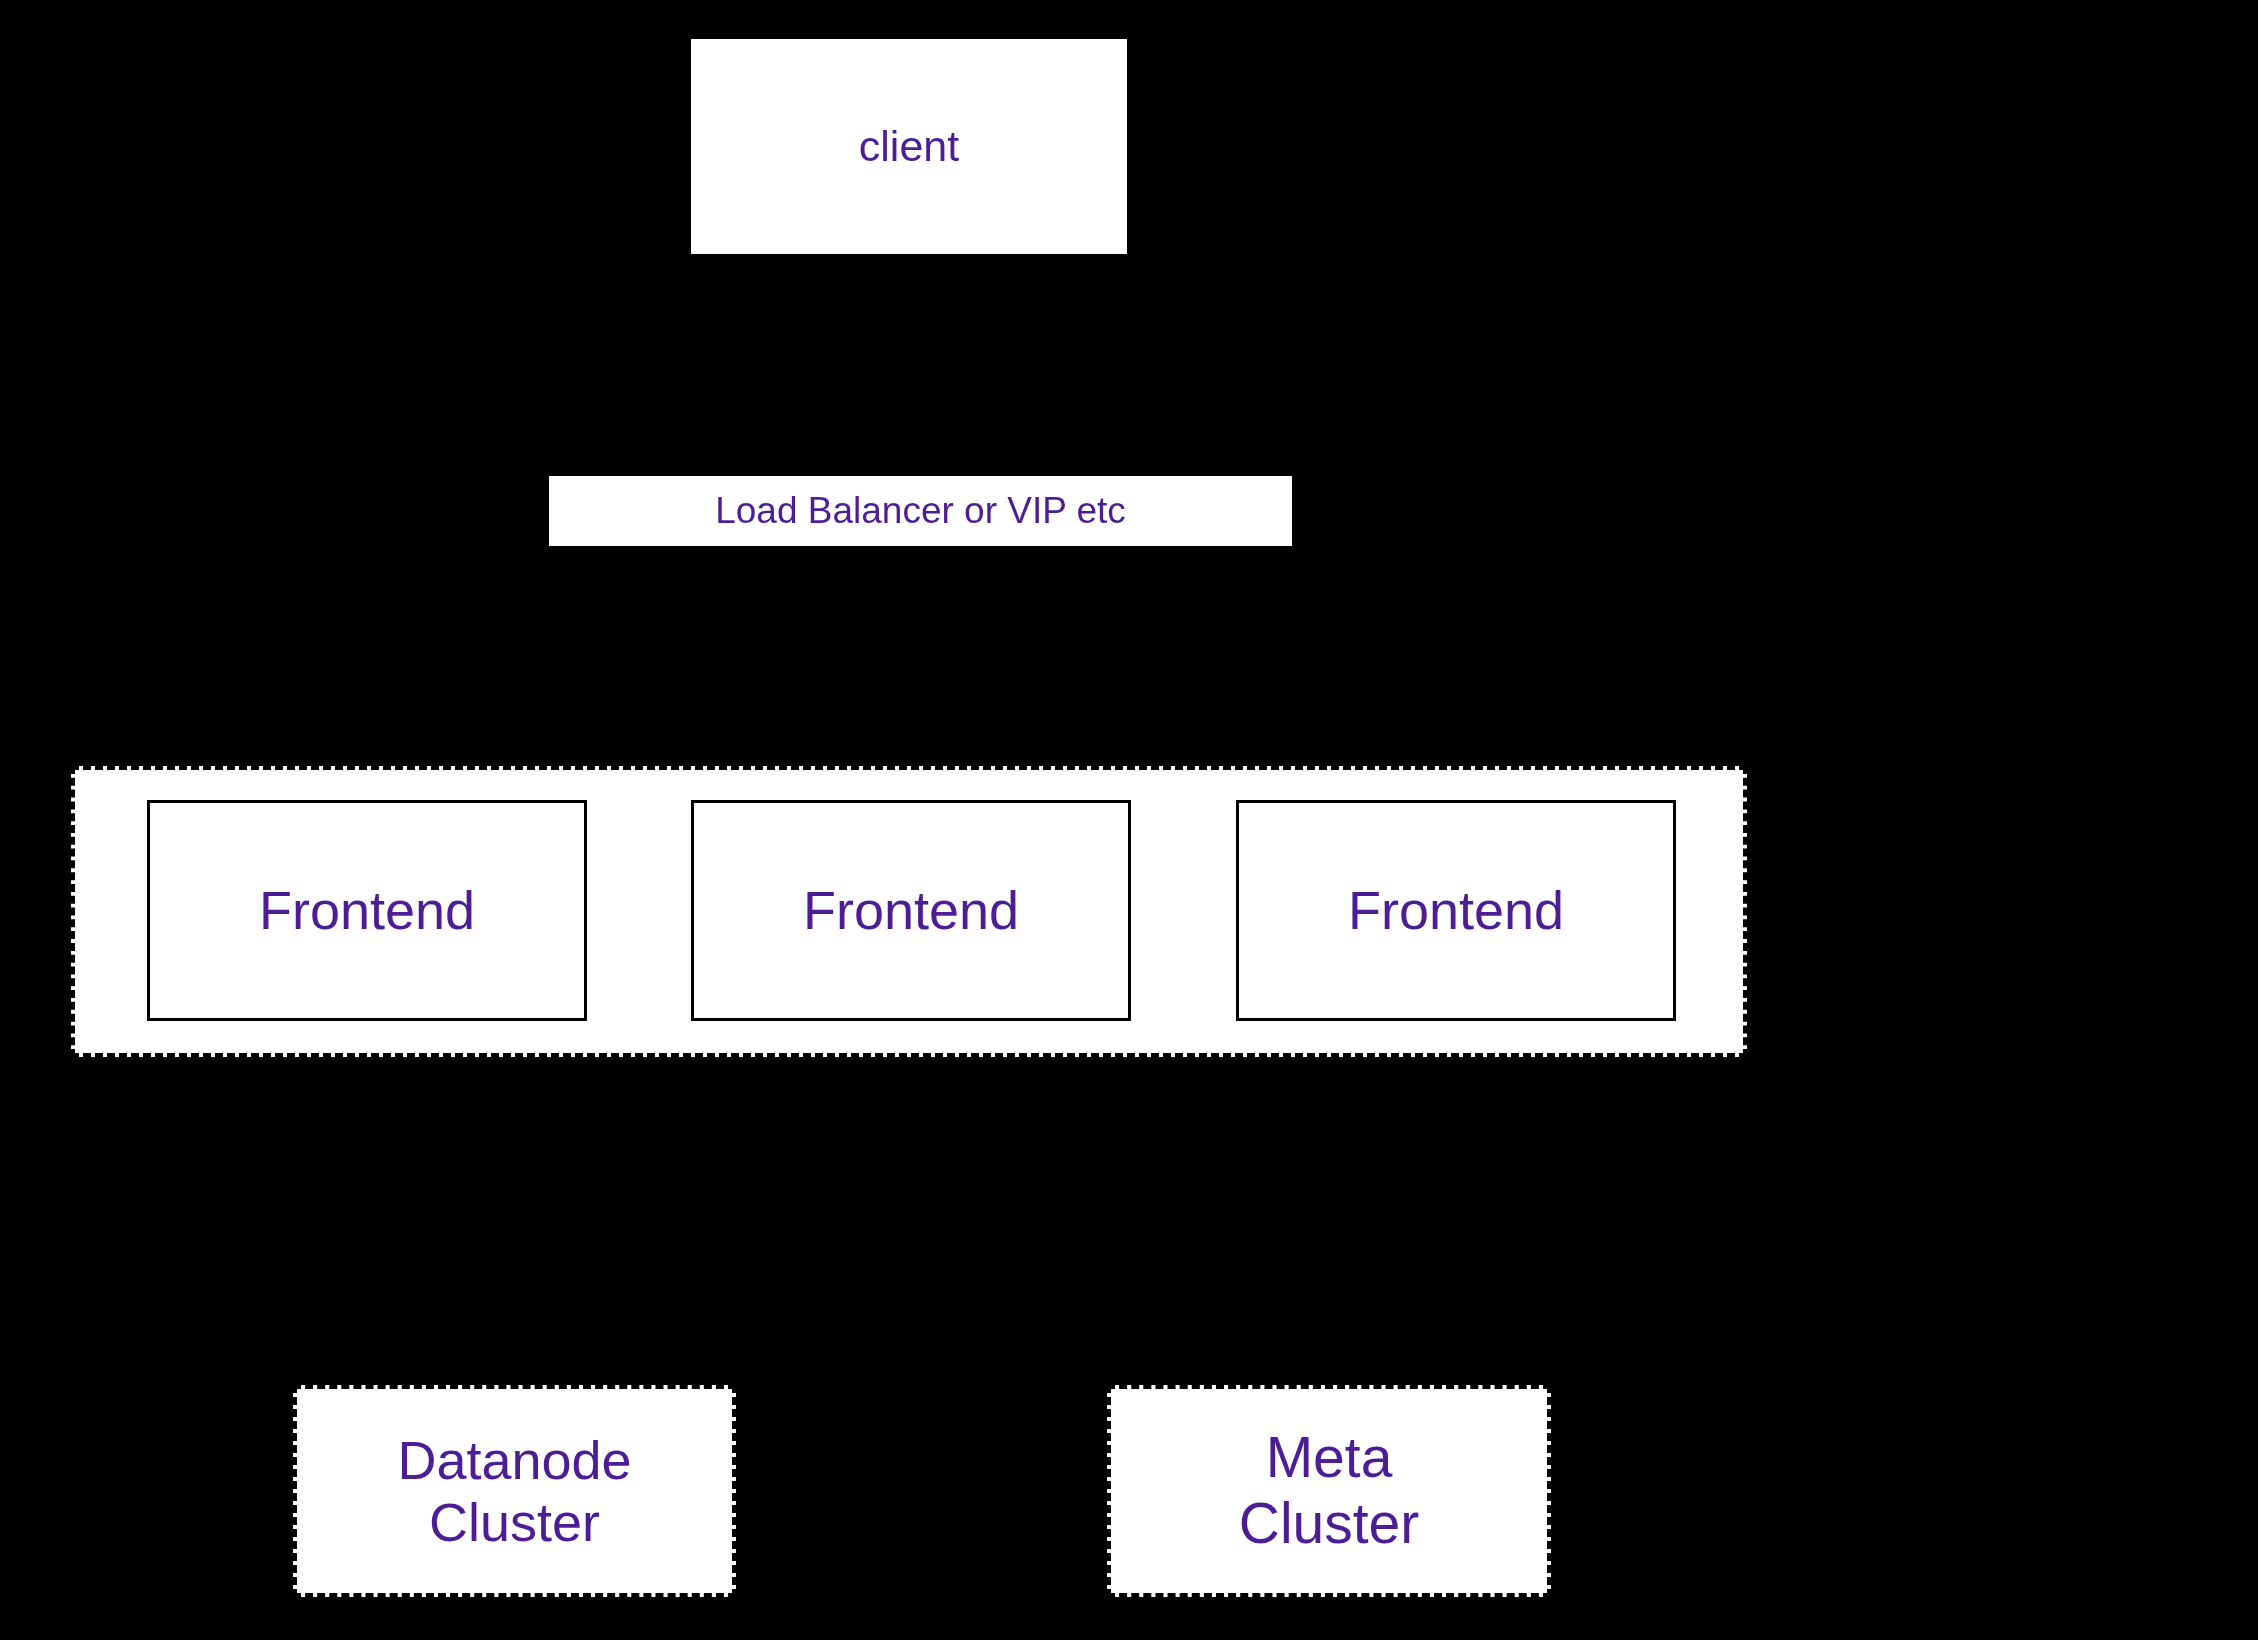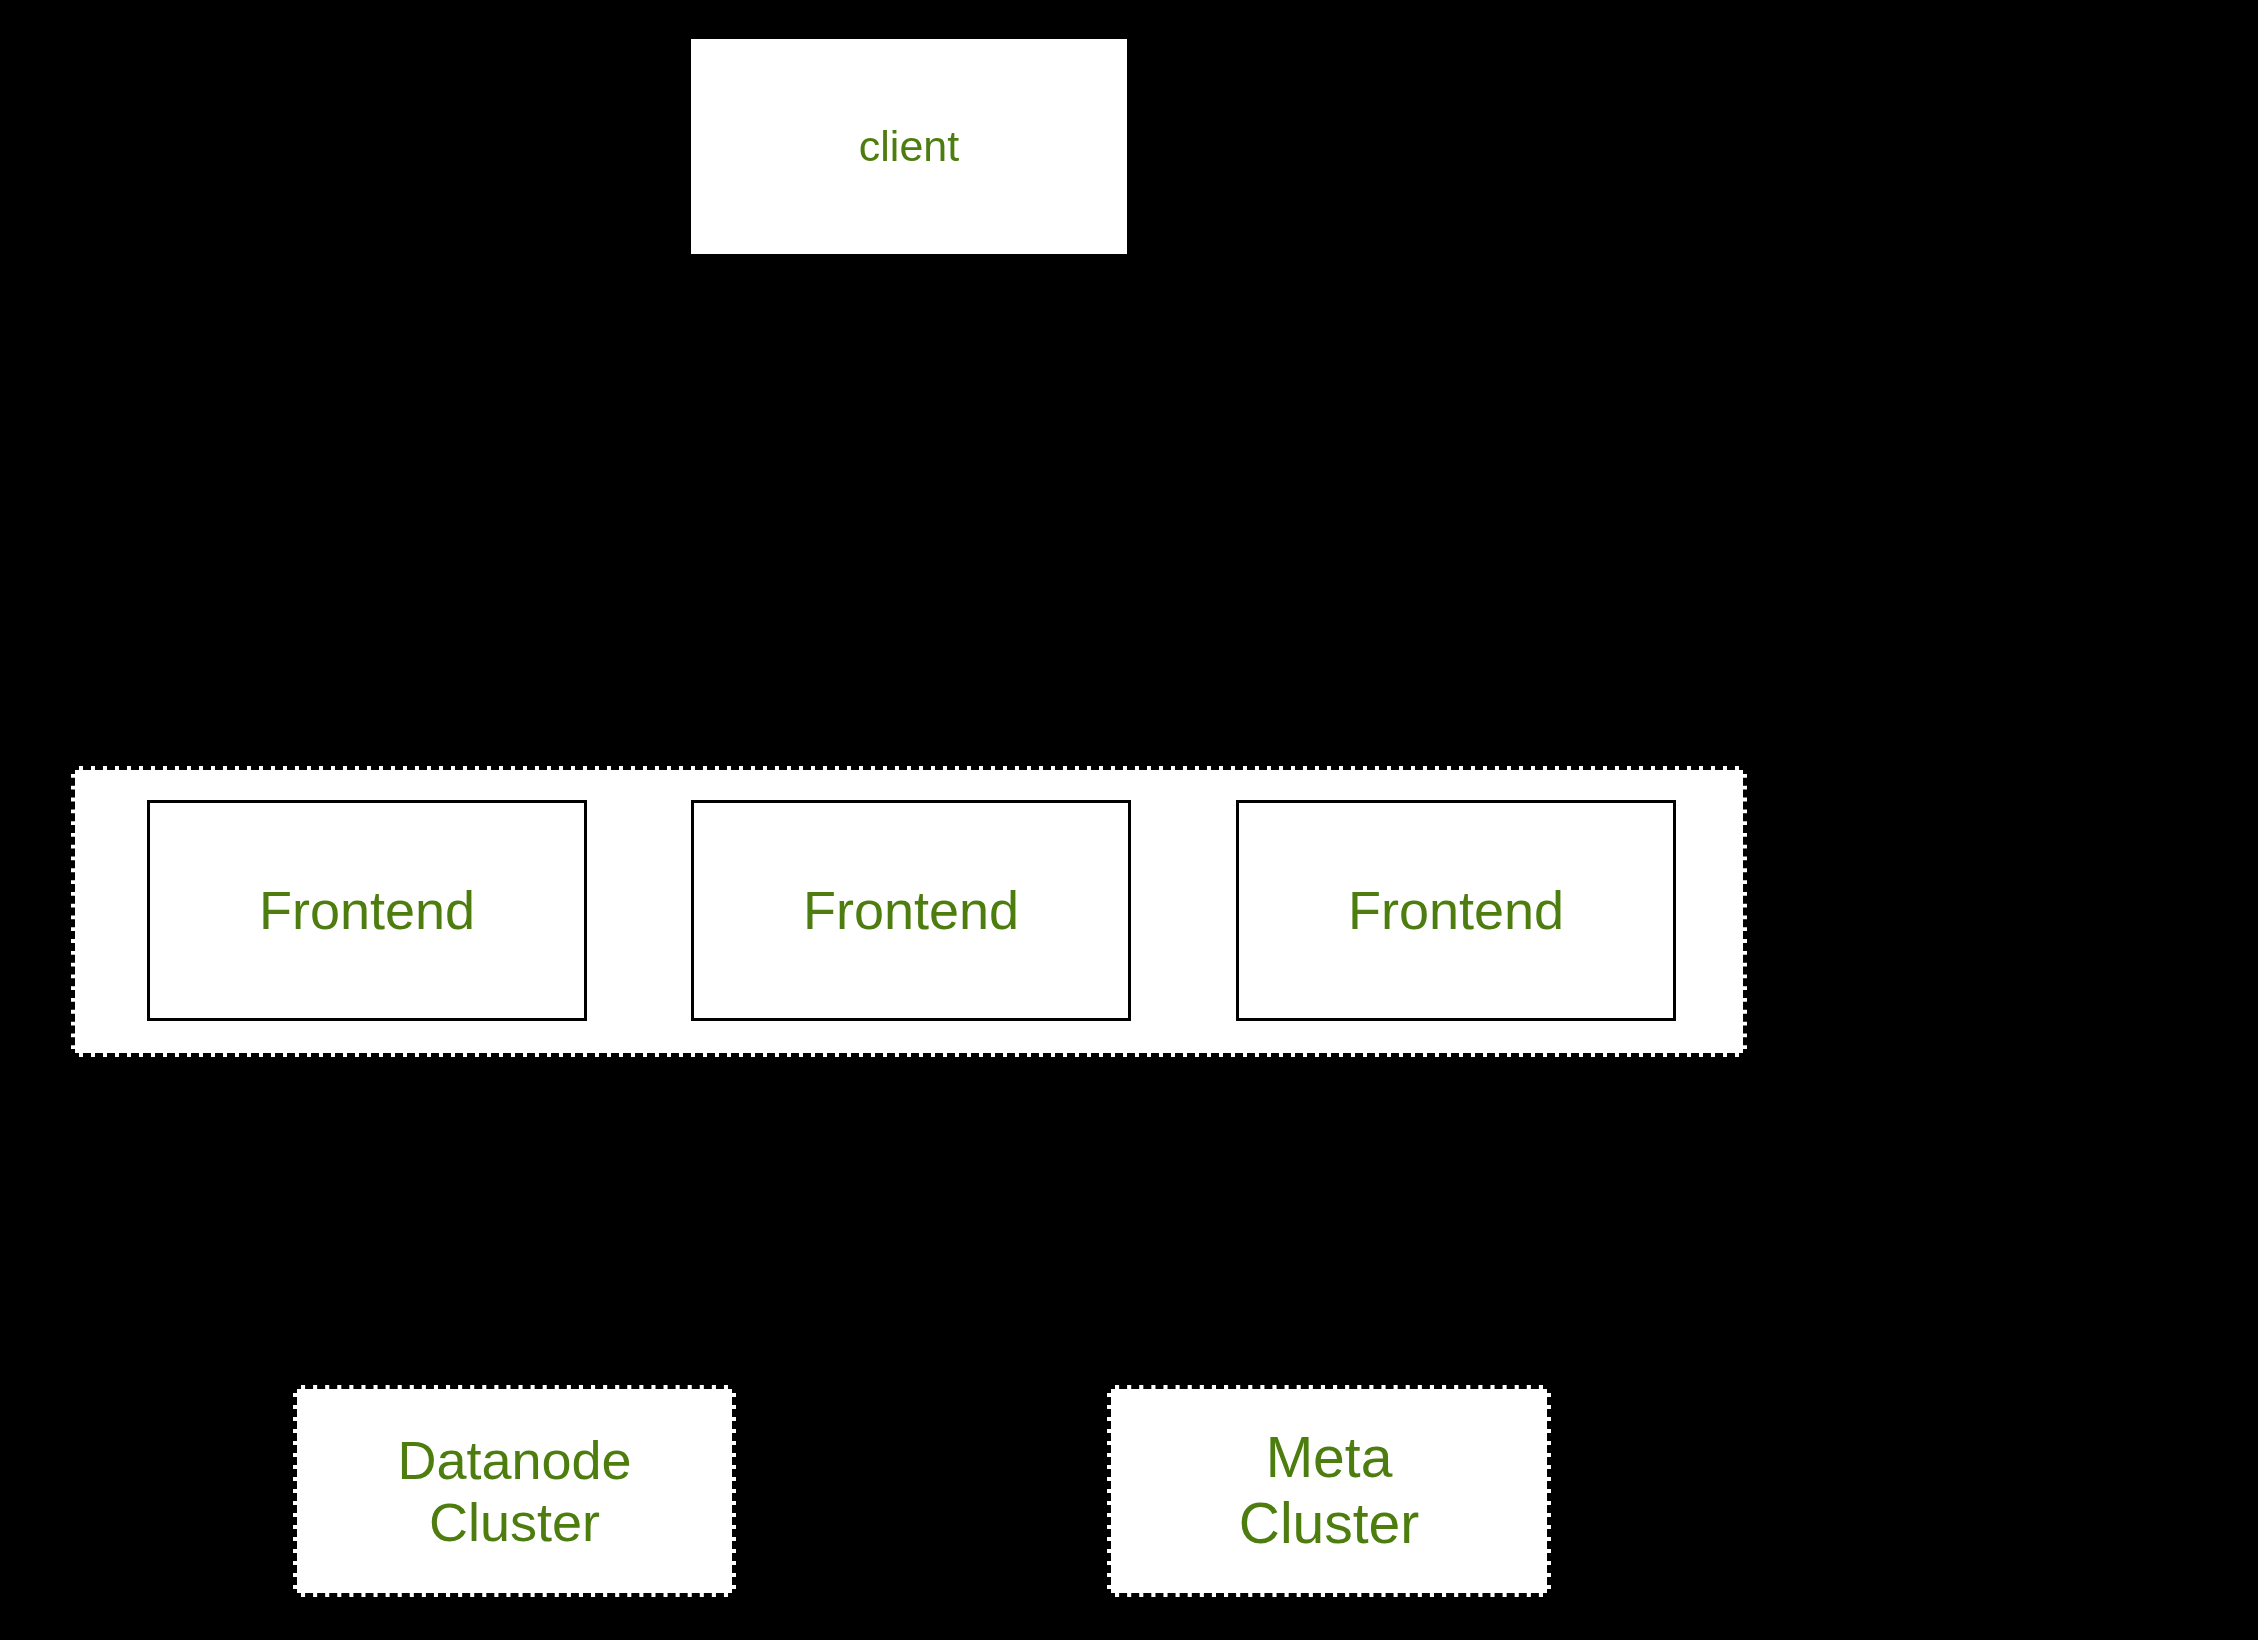--- a/index.html
+++ b/index.html
@@ -18,21 +18,21 @@
     background: #000000;
     overflow: hidden;
   }
   .node {
     position: absolute;
     box-sizing: border-box;
     display: flex;
     align-items: center;
     justify-content: center;
     text-align: center;
-    color: #4d7c0f;
+    color: #4c1d95;
     background: #ffffff;
     line-height: 1.15;
     white-space: pre-line;
   }
   
   .plain {
     border: none;
   }
   
   .solid {
@@ -93,20 +93,23 @@
 </style>
 </head>
 <body>
 
 <div id="canvas">
 
   <div class="node plain client-box">
     <span class="label">client</span>
   </div>
 
+  <div class="node plain lb-box">
+    <span class="label">Load Balancer or VIP etc</span>
+  </div>
 
   <div class="node dashed frontend-cluster"></div>
 
   <div class="node solid frontend-box fe-1">
     <span class="label">Frontend</span>
   </div>
 
   <div class="node solid frontend-box fe-2">
     <span class="label">Frontend</span>
   </div>

